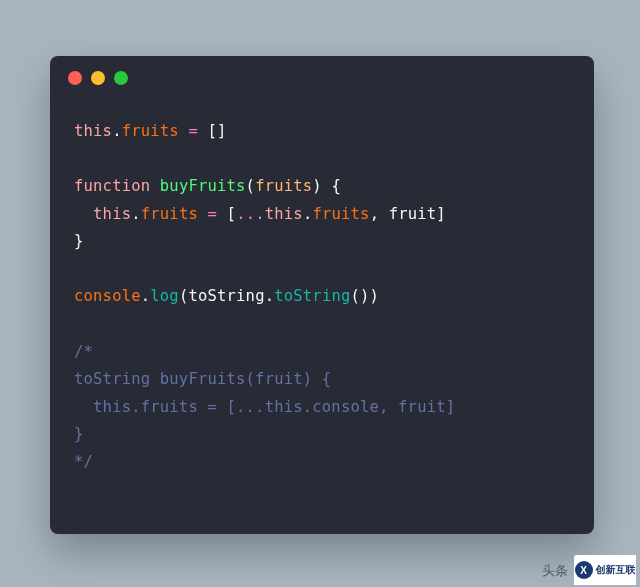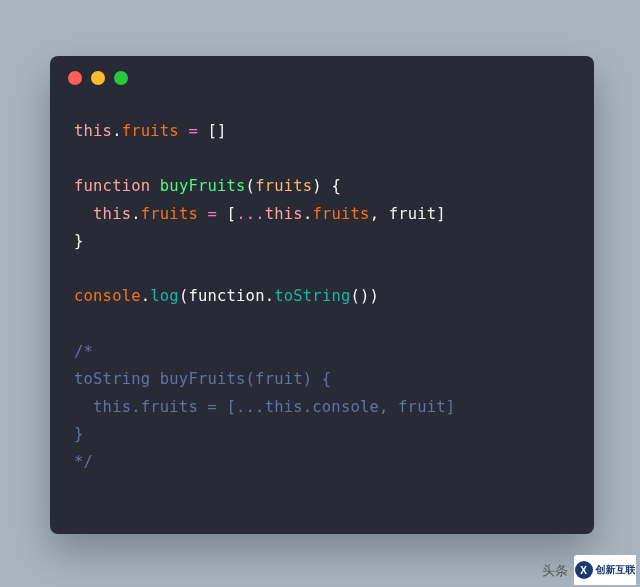--- a/index.html
+++ b/index.html
@@ -85,21 +85,21 @@
     <div class="dot" style="background:#ff5f56"></div>
     <div class="dot" style="background:#ffbd2e"></div>
     <div class="dot" style="background:#27c93f"></div>
   </div>
   <div class="code"><span class="k">this</span><span class="pn">.</span><span class="id">fruits</span><span class="pn"> </span><span class="op">=</span><span class="pn"> []</span>
 
 <span class="k">function</span><span> </span><span class="def">buyFruits</span><span class="pn">(</span><span class="prm">fruits</span><span class="pn">) {</span>
 <span>  </span><span class="k">this</span><span class="pn">.</span><span class="id">fruits</span><span> </span><span class="op">=</span><span class="pn"> [</span><span class="op">...</span><span class="k">this</span><span class="pn">.</span><span class="id">fruits</span><span class="pn">, fruit]</span>
 <span class="pn">}</span>
 
-<span class="id">console</span><span class="pn">.</span><span class="fn">log</span><span class="pn">(function.</span><span class="fn">toString</span><span class="pn">())</span>
+<span class="id">console</span><span class="pn">.</span><span class="fn">log</span><span class="pn">(toString.</span><span class="fn">toString</span><span class="pn">())</span>
 
 <span class="cm">/*</span>
 <span class="cm">toString buyFruits(fruit) {</span>
 <span class="cm">  this.fruits = [...this.console, fruit]</span>
 <span class="cm">}</span>
 <span class="cm">*/</span></div>
 </div>
 
 <div class="wm-txt">头条</div>
 <div class="wm-logo">

